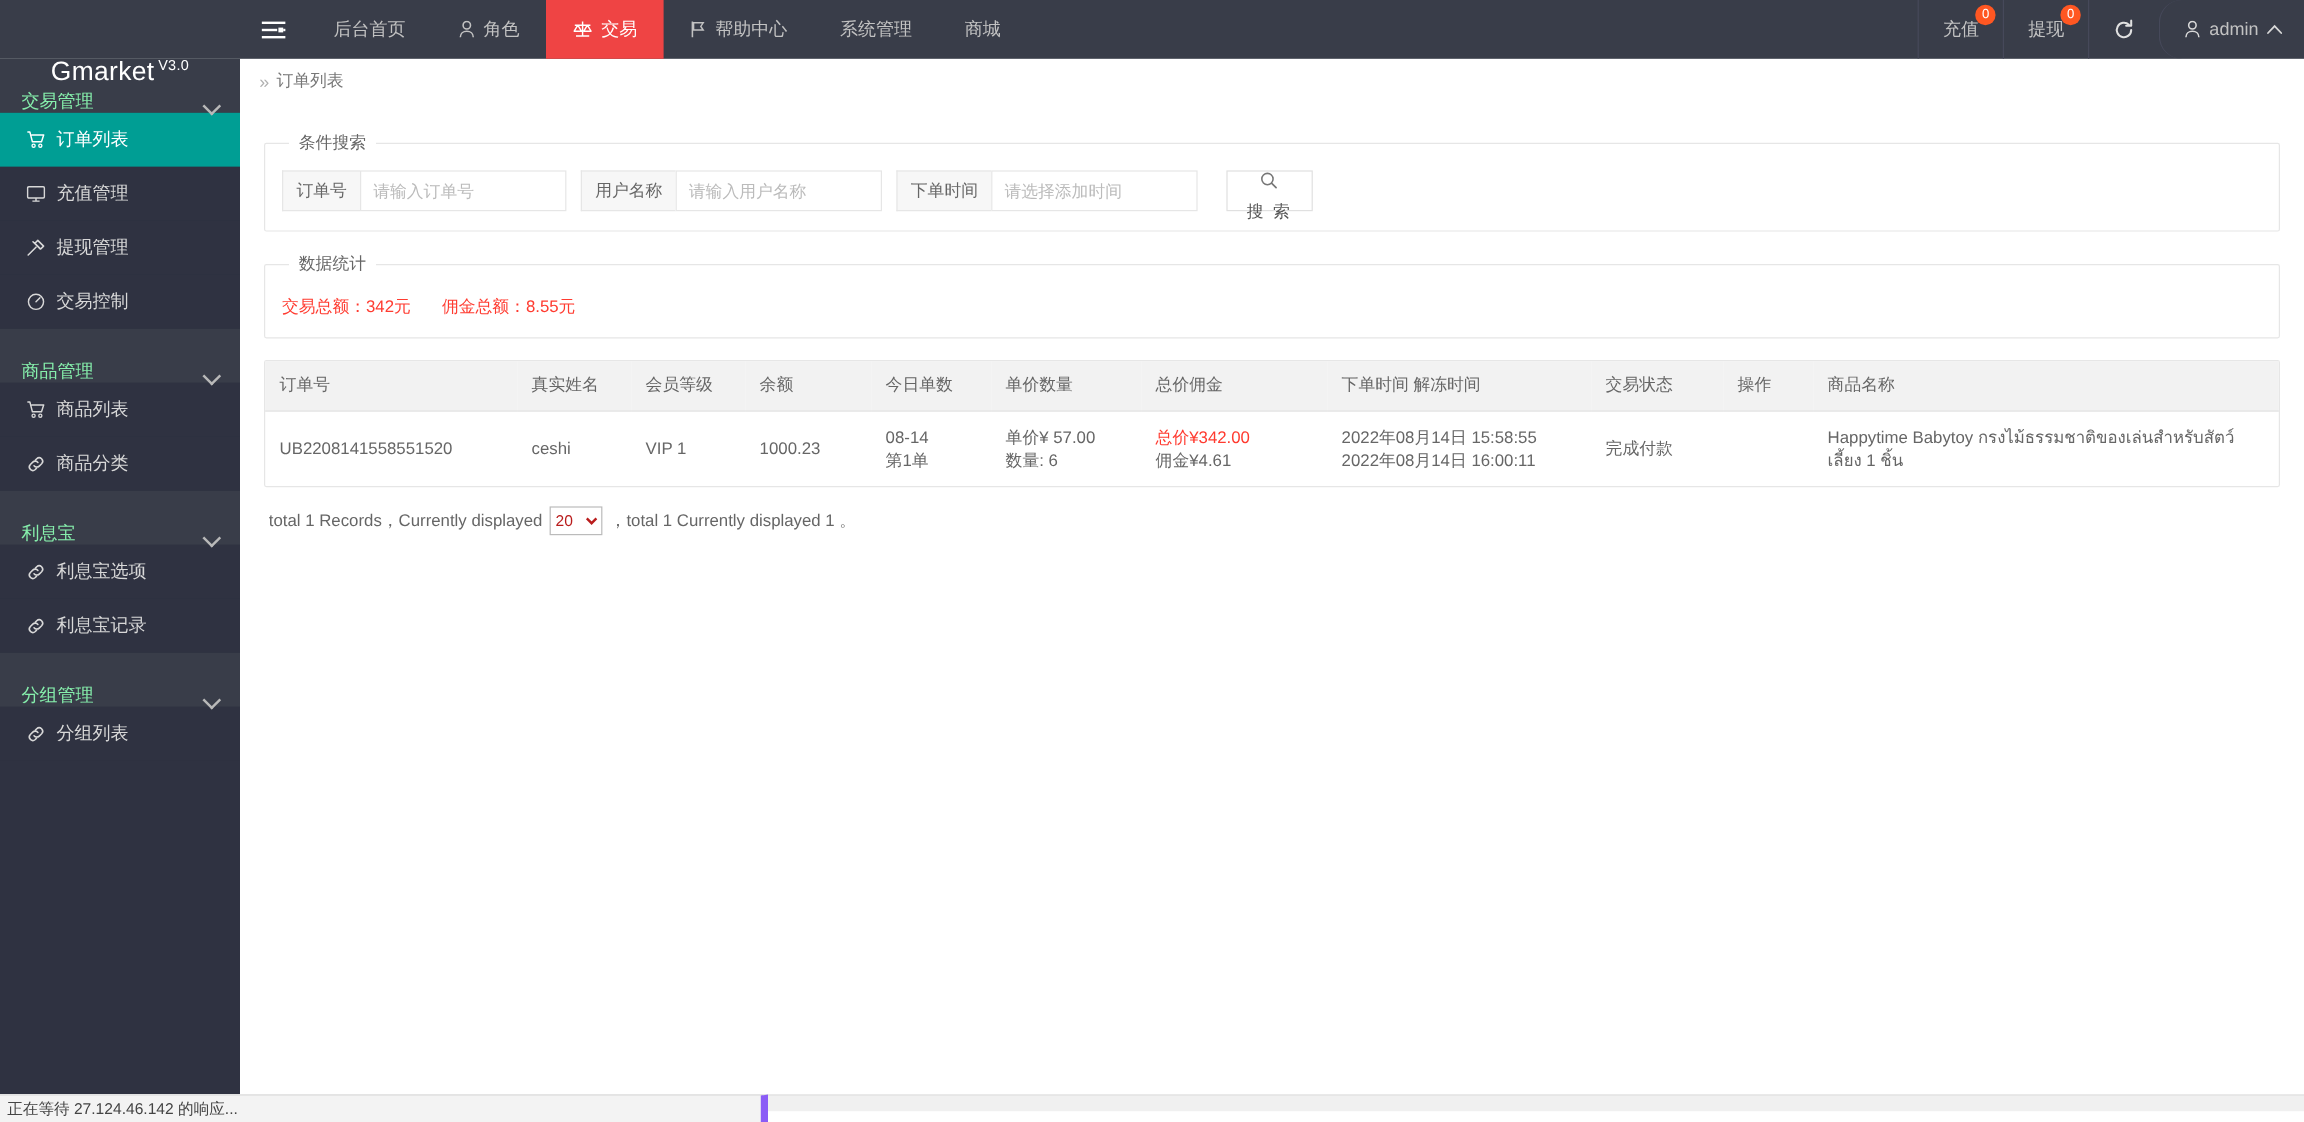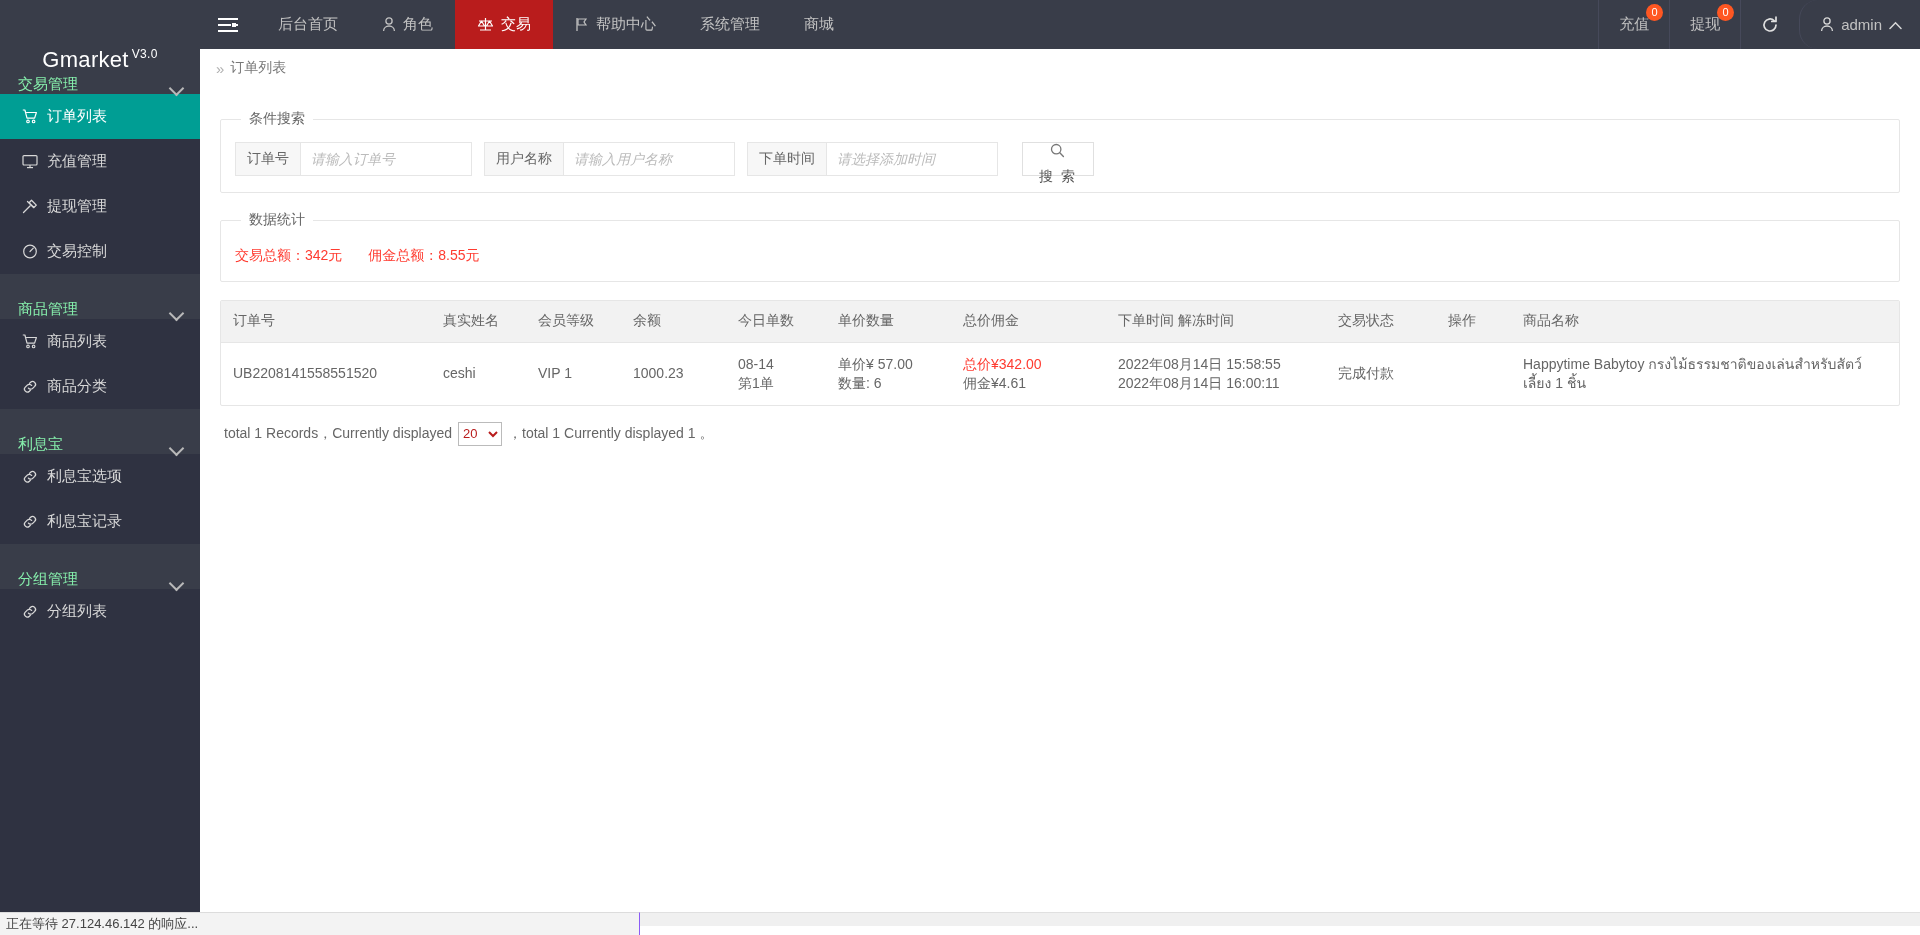--- a/index.html
+++ b/index.html
@@ -28,21 +28,21 @@
   }
   .logo sup { font-size: 12px; margin-left: 3px; top: -6px; position: relative; }
   .nav-left { display: flex; align-items: stretch; }
   .nav-item {
     height: 49px; padding: 0 22px;
     display: flex; align-items: center; justify-content: flex-end;
     gap: 7px;
     font-size: 15px; color: #c2c2c2;
     cursor: pointer; white-space: nowrap;
   }
-  .nav-item.active { background: #b91c1c; color: #ffffff; }
+  .nav-item.active { background: #ef4444; color: #ffffff; }
   .nav-icon { display:inline-flex; align-items:center; }
   .nav-icon svg { display:block; }
   .hamburger {
     width: 56px; height: 49px;
     display: flex; align-items: center; justify-content: center;
     cursor: pointer;
   }
   .spacer { flex: 1 1 auto; }
   .nav-right { display: flex; align-items: stretch; }
   .nr-item {
@@ -140,21 +140,20 @@
     height: 34px;
     white-space: nowrap;
   }
   .ig-input {
     height: 34px;
     border: 1px solid #e6e6e6;
     font-size: 14px; color: #333;
     padding: 0 10px;
     outline: none;
     background: #fff;
-    font-style: italic;
   }
   .ig-input::placeholder { color: #bbb; }
   .w-order { width: 172px; }
   .w-user { width: 172px; }
   .w-time { width: 172px; }
   .btn-search {
     height: 34px;
     padding: 0 16px;
     border: 1px solid #e0e0e0;
     background: #fff;
@@ -231,21 +230,21 @@
     position: absolute; left: 0; top: 1px;
     width: 640px; height: 11px;
     background: #c9c9c9; border-radius: 6px;
   }
   
   #statusbar {
     position: absolute; left: 0; bottom: 0;
     width: 640px; height: 23px;
     background: #f3f3f3;
     border-top: 1px solid #dcdcdc;
-    border-right: 1px solid #8b5cf6;
+    border-right: 6px solid #8b5cf6;
     display: flex; align-items: center;
     padding-left: 6px;
     font-size: 13px; color: #444;
     z-index: 40;
   }
 </style>
 </head>
 <body>
 
 <div id="header">

